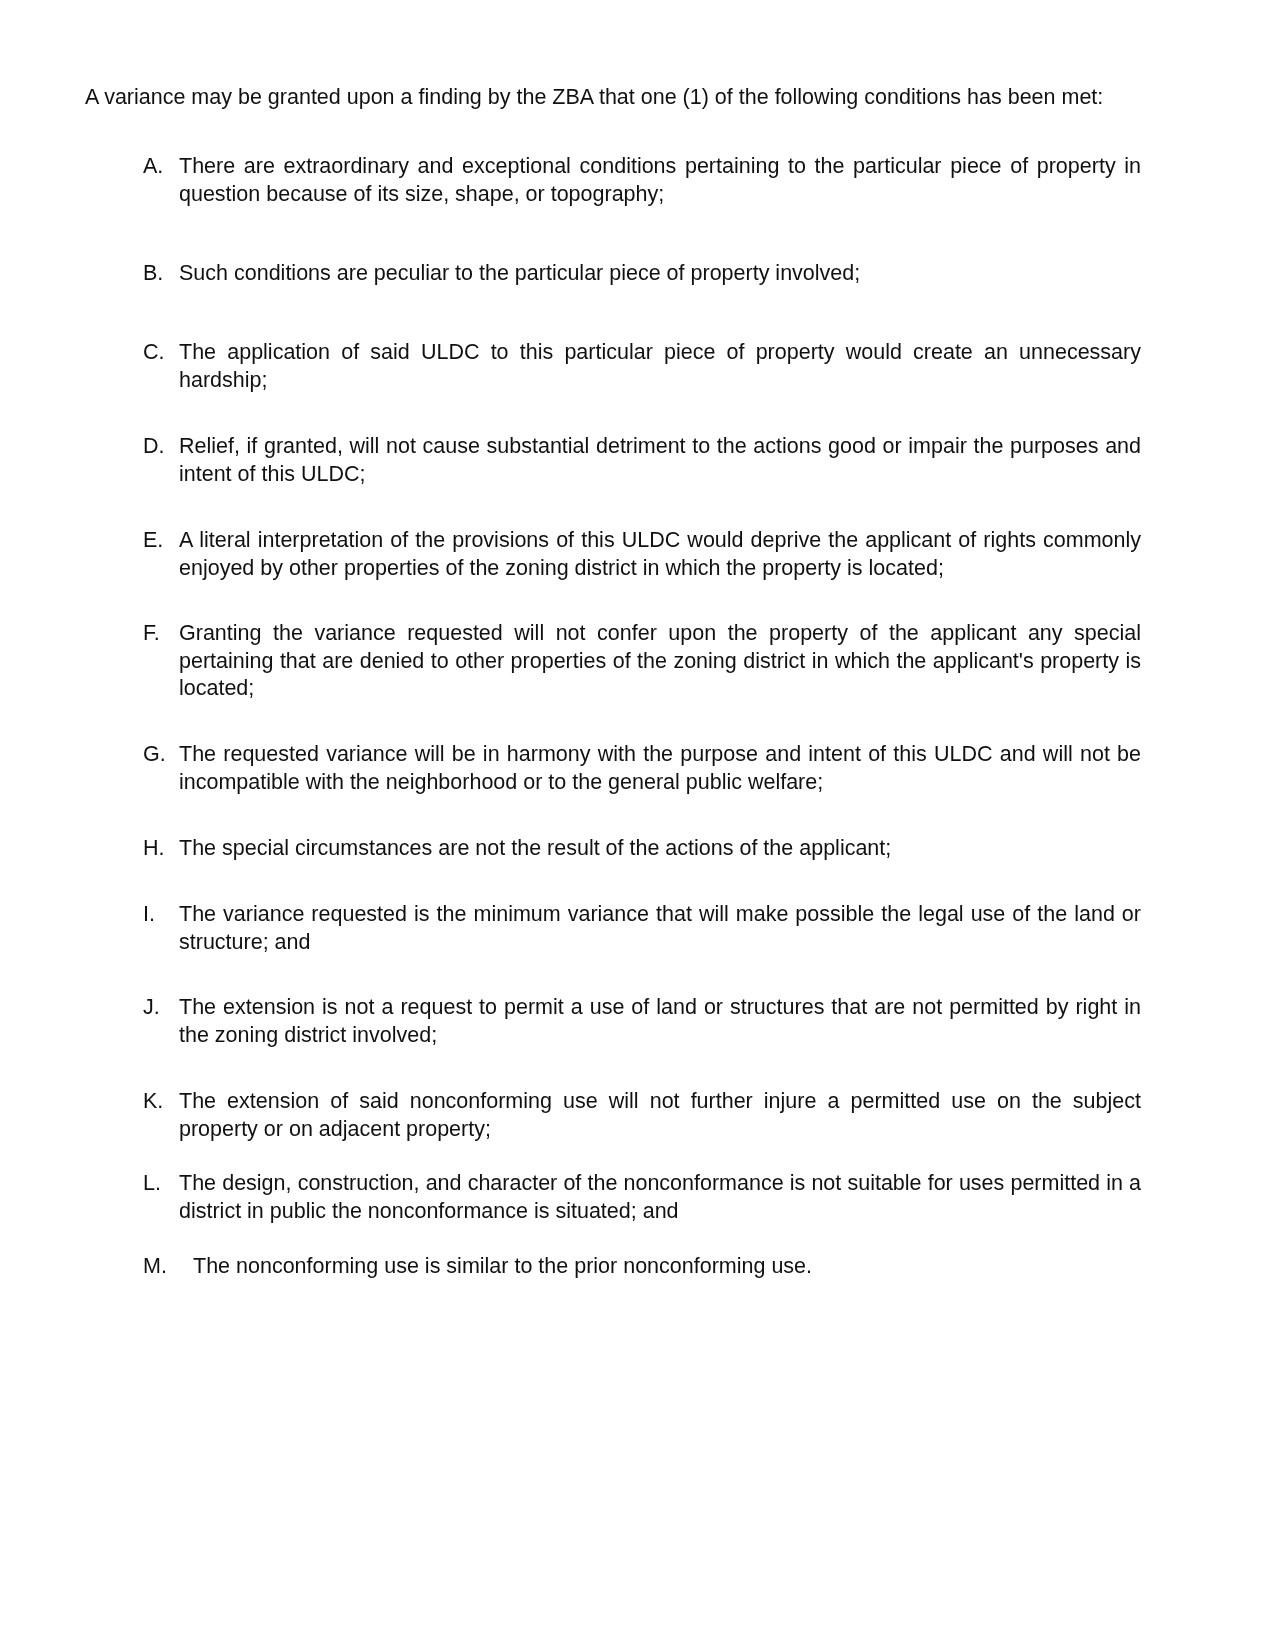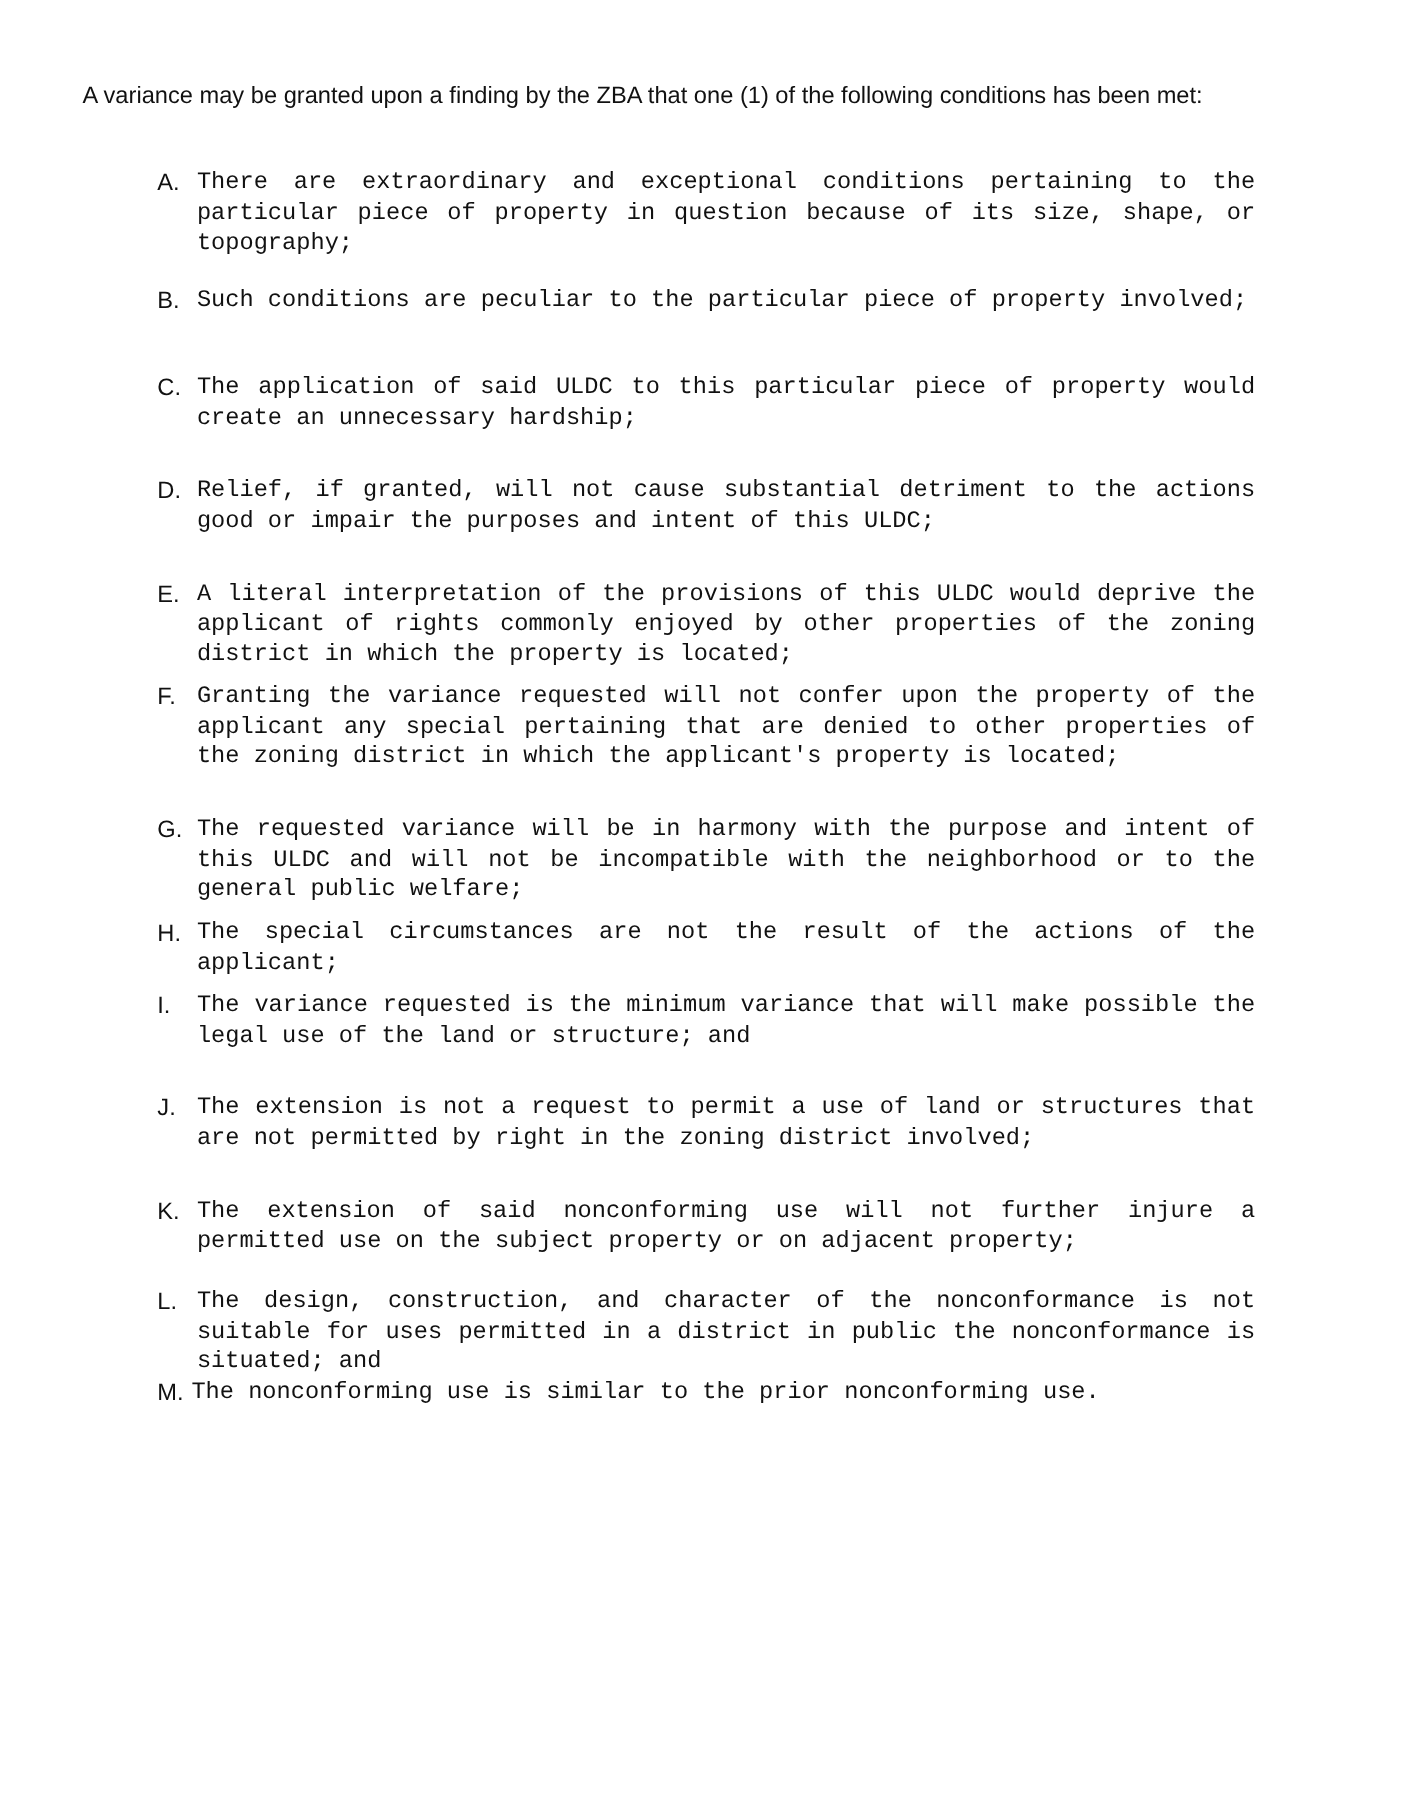--- a/index.html
+++ b/index.html
@@ -17,43 +17,42 @@
       font-size: 21.5px;
       line-height: 27.5px;
     }
     .intro {
       position: absolute;
       left: 72px;
       top: 71px;
       width: 1069px;
       text-align: justify;
       text-align-last: left;
-      margin: 3px;
+      margin: 13px;
     }
     .item {
       position: absolute;
       left: 143px;
       width: 998px;
       margin: 0;
     }
     .item .letter {
       position: absolute;
       left: 0;
       top: 0;
       width: 36px;
     }
     .item .text {
       display: block;
       margin-left: 36px;
       text-align: justify;
       text-align-last: left;
-      font-family: Liberation Mono, monospace;
     }
     .item.m .letter { width: 33px; }
-    .item.m .text { margin-left: 31px; }
+    .item.m .text { margin-left: 50px; }
   </style>
 </head>
 <body>
 
 <p class="intro">A variance may be granted upon a finding by the ZBA that one (1) of the following conditions has been met:</p>
 
 <div class="item" style="top:153px;">
   <span class="letter">A.</span>
   <span class="text">There are extraordinary and exceptional conditions pertaining to the particular piece of property in question because of its size, shape, or topography;</span>
 </div>

